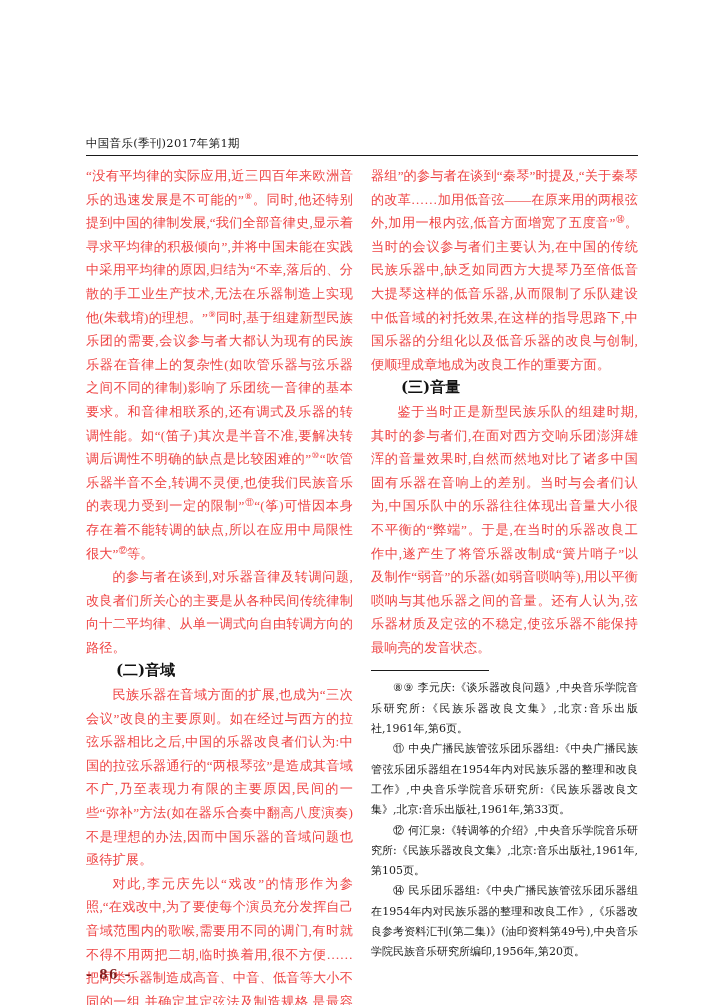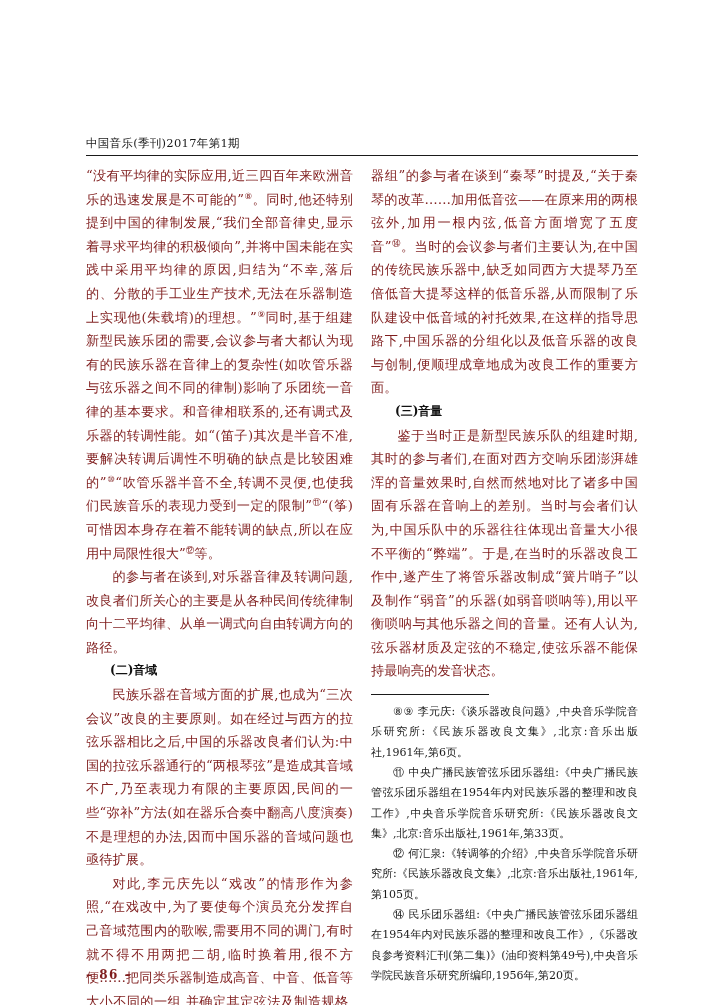--- a/index.html
+++ b/index.html
@@ -58,26 +58,27 @@
     position: relative;
   }
 
   p.para {
     margin: 0;
     font-size: 13.2px;
     line-height: 23.6px;
     text-align: justify;
     text-justify: inter-ideograph;
     letter-spacing: 0.1px;
-    color: #7f1d1d;
+    color: #ef4444;
+    font-family: Liberation Serif, serif;
   }
   p.indent { text-indent: 2em; }
   p.heading {
     margin: 0;
-    font-size: 12px;
+    font-size: 15px;
     line-height: 23.6px;
     text-indent: 2em;
     font-weight: bold;
     color: #111;
   }
   sup.fn {
     font-size: 8.5px;
     vertical-align: super;
     line-height: 0;
     letter-spacing: 0;

